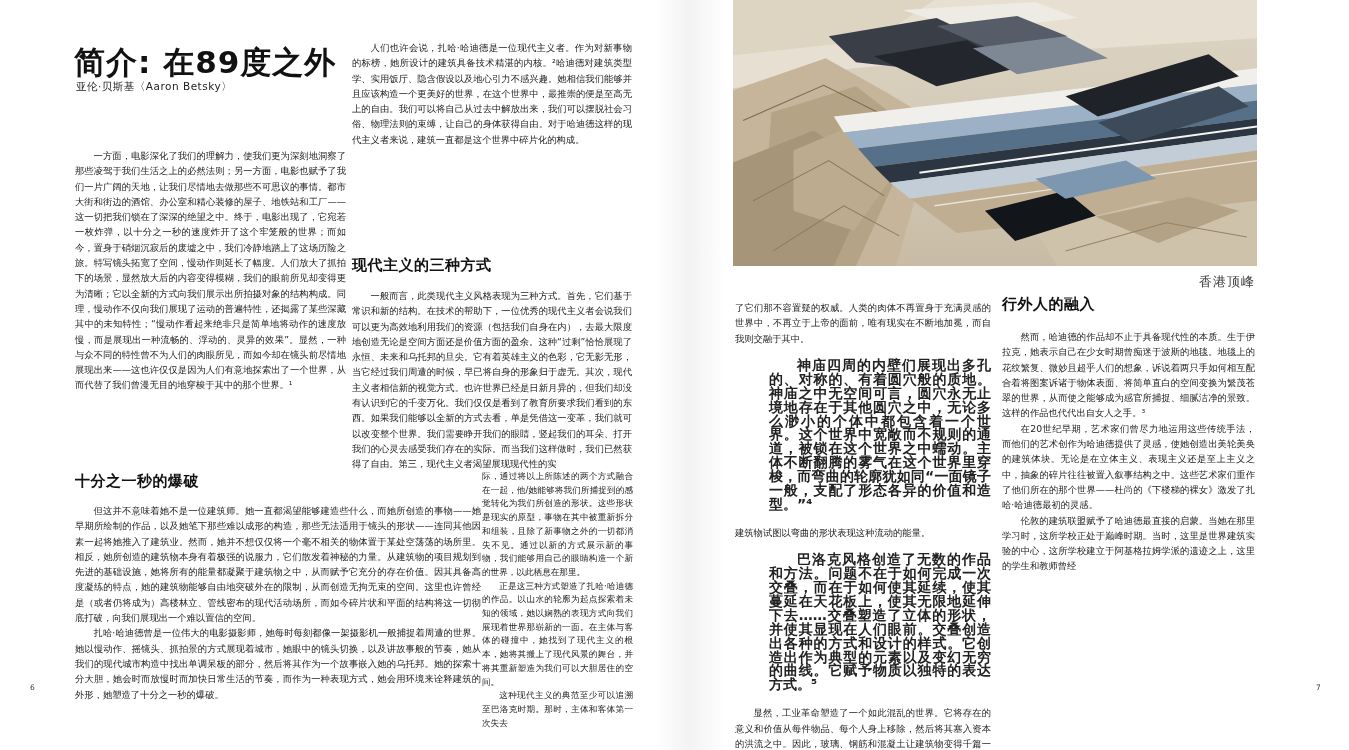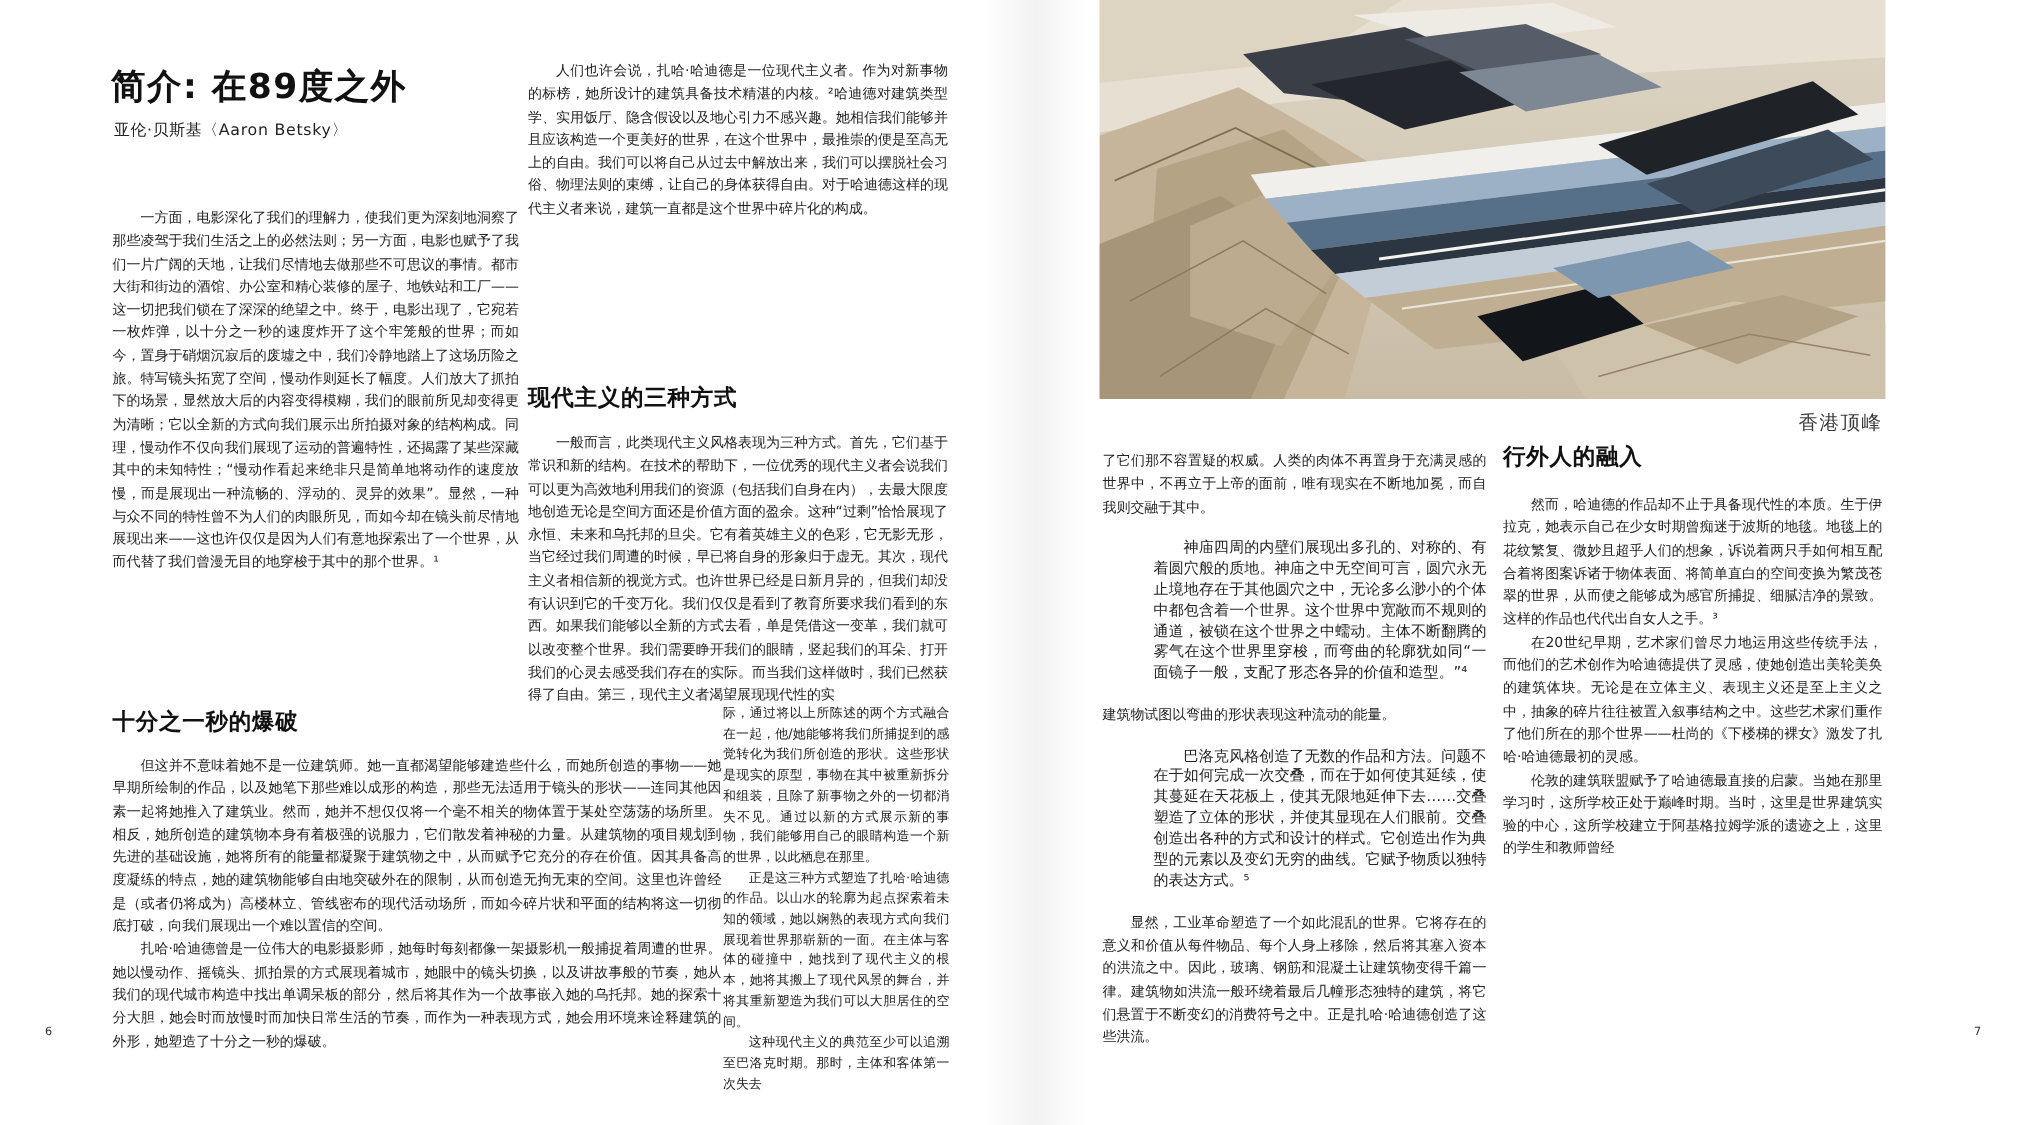--- a/index.html
+++ b/index.html
@@ -5,46 +5,46 @@
   html,body{margin:0;padding:0;}
   body{
     width:1349px;height:750px;position:relative;overflow:hidden;
     background:#ffffff;
     font-family:"DejaVu Sans","Liberation Sans",sans-serif;
     color:#1e1e1e;
   }
   .abs{position:absolute;}
   .page-title{
     left:74px;top:42px;
-    font-size:23px;font-weight:700;letter-spacing:1px;color:#111;text-align:right;
+    font-size:31px;font-weight:700;letter-spacing:1px;color:#111;text-align:right;
   }
   .author{
     left:76px;top:80px;font-size:10.5px;color:#222;letter-spacing:.5px;
   }
   .body-text{
     font-size:9.3px;line-height:15.3px;text-align:justify;color:#222;
   }
   .body-text p{margin:0;text-indent:2em;}
   .body-text p.noindent{text-indent:0;}
-  .intro{left:75px;top:138px;width:271px;}
+  .intro{left:75px;top:148px;width:271px;}
   .sec-heading{
     font-size:15px;font-weight:700;color:#111;letter-spacing:.5px;
   }
   .h-blast{left:75px;top:472px;}
   .wide-block{left:75px;top:503px;width:406px;}
   .col2-top{left:352px;top:40px;width:280px;}
   .h-modern{left:352px;top:256px;}
   .col2-mid{left:352px;top:288px;width:280px;}
   .col2-narrow{left:482px;top:470px;width:151px;font-size:8.6px;line-height:13.7px;}
   .painting-wrap{left:733px;top:0;width:524px;height:266px;}
   .painting-wrap svg{display:block;width:100%;height:100%;}
   .caption{left:1095px;top:273px;width:160px;text-align:right;font-size:13px;color:#3a3a3a;letter-spacing:1px;}
   .r-col1{left:735px;top:300px;width:256px;}
   .r-col1 .quote{
-    margin:13px 0 13px 34px;font-size:10px;line-height:13.9px;text-indent:2em;
+    margin:13px 0 13px 34px;font-size:14px;line-height:13.9px;text-indent:2em;font-weight:bold;
   }
   .r-col1 .link-line{margin-top:13px;margin-bottom:0;text-indent:0;}
   .r-col1 .final{margin-top:13px;}
   .h-outsider{left:1002px;top:295px;}
   .r-col2{left:1002px;top:329px;width:253px;}
   .gutter{
     left:655px;top:0;width:70px;height:750px;pointer-events:none;
     background:linear-gradient(90deg,rgba(0,0,0,0) 0%,rgba(0,0,0,0.05) 50%,rgba(0,0,0,0) 100%);
   }
   .pagenum{font-size:7.5px;color:#333;}

